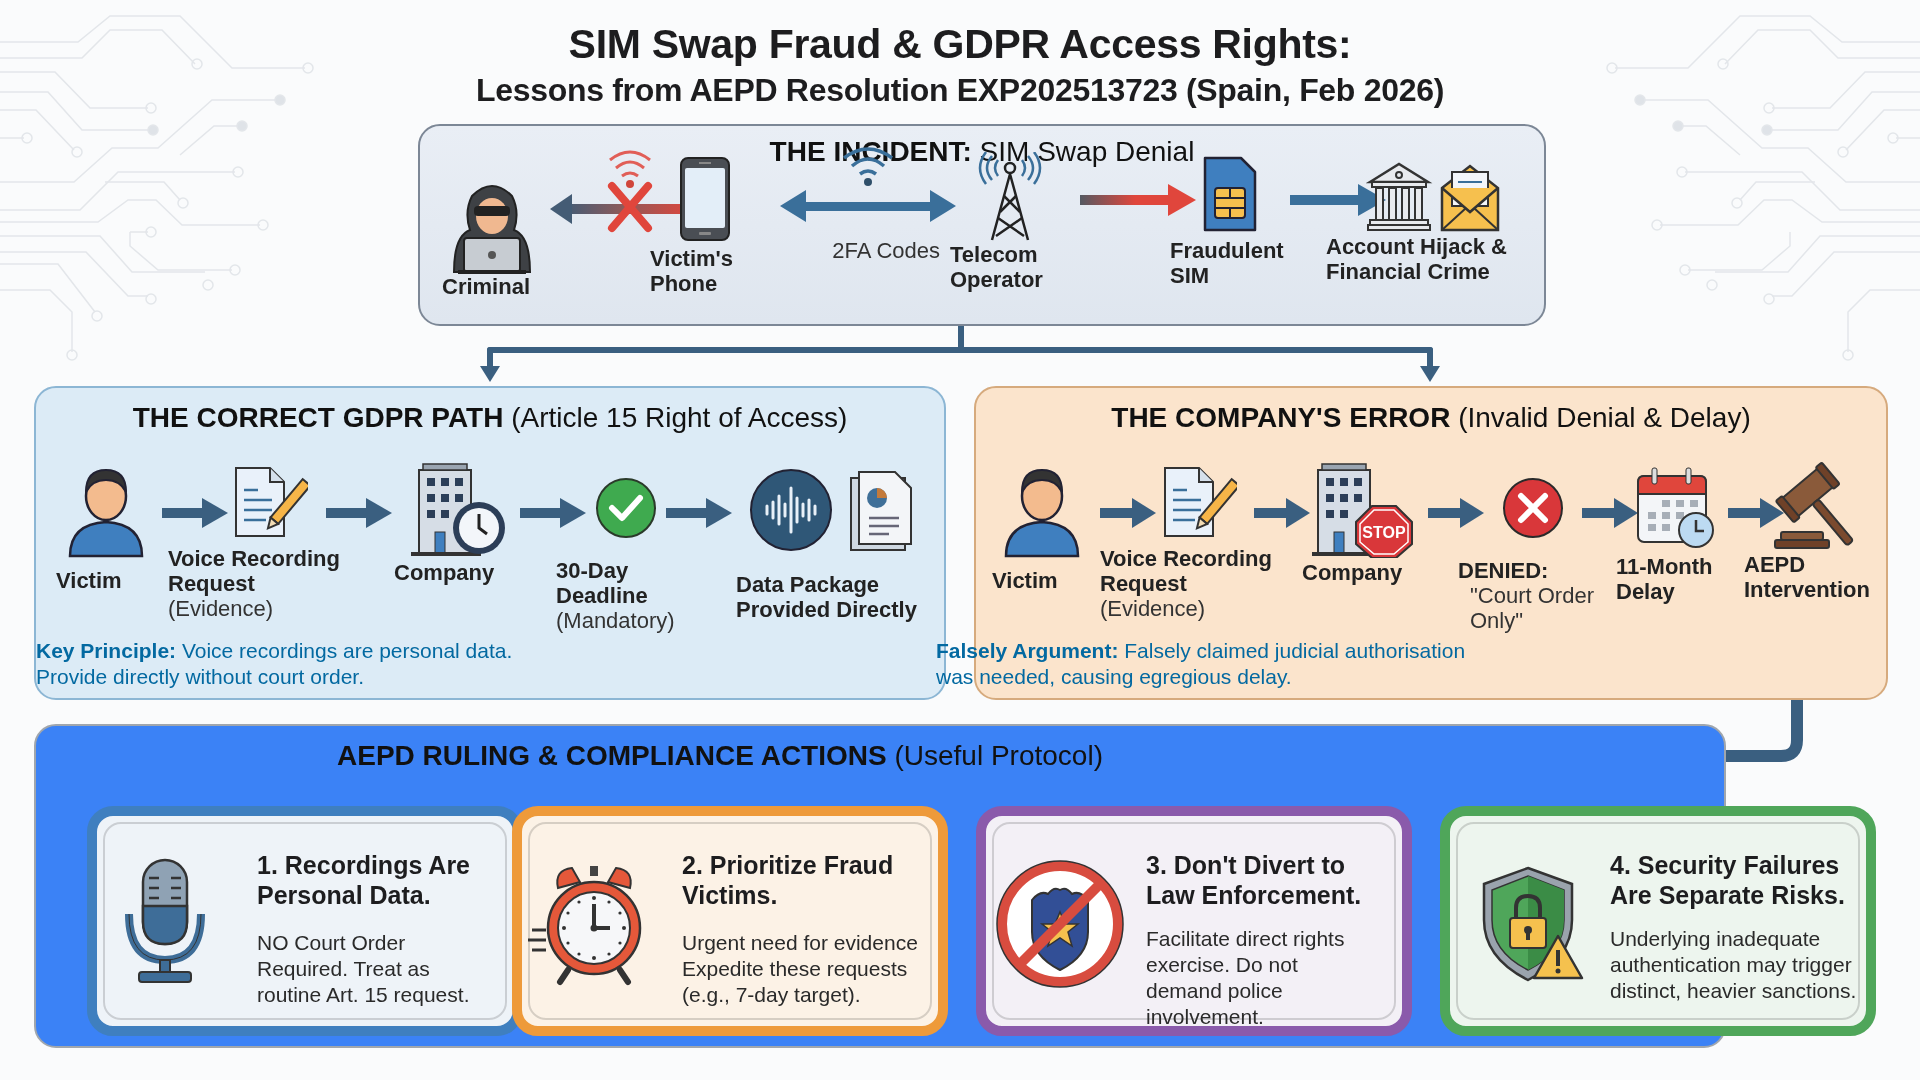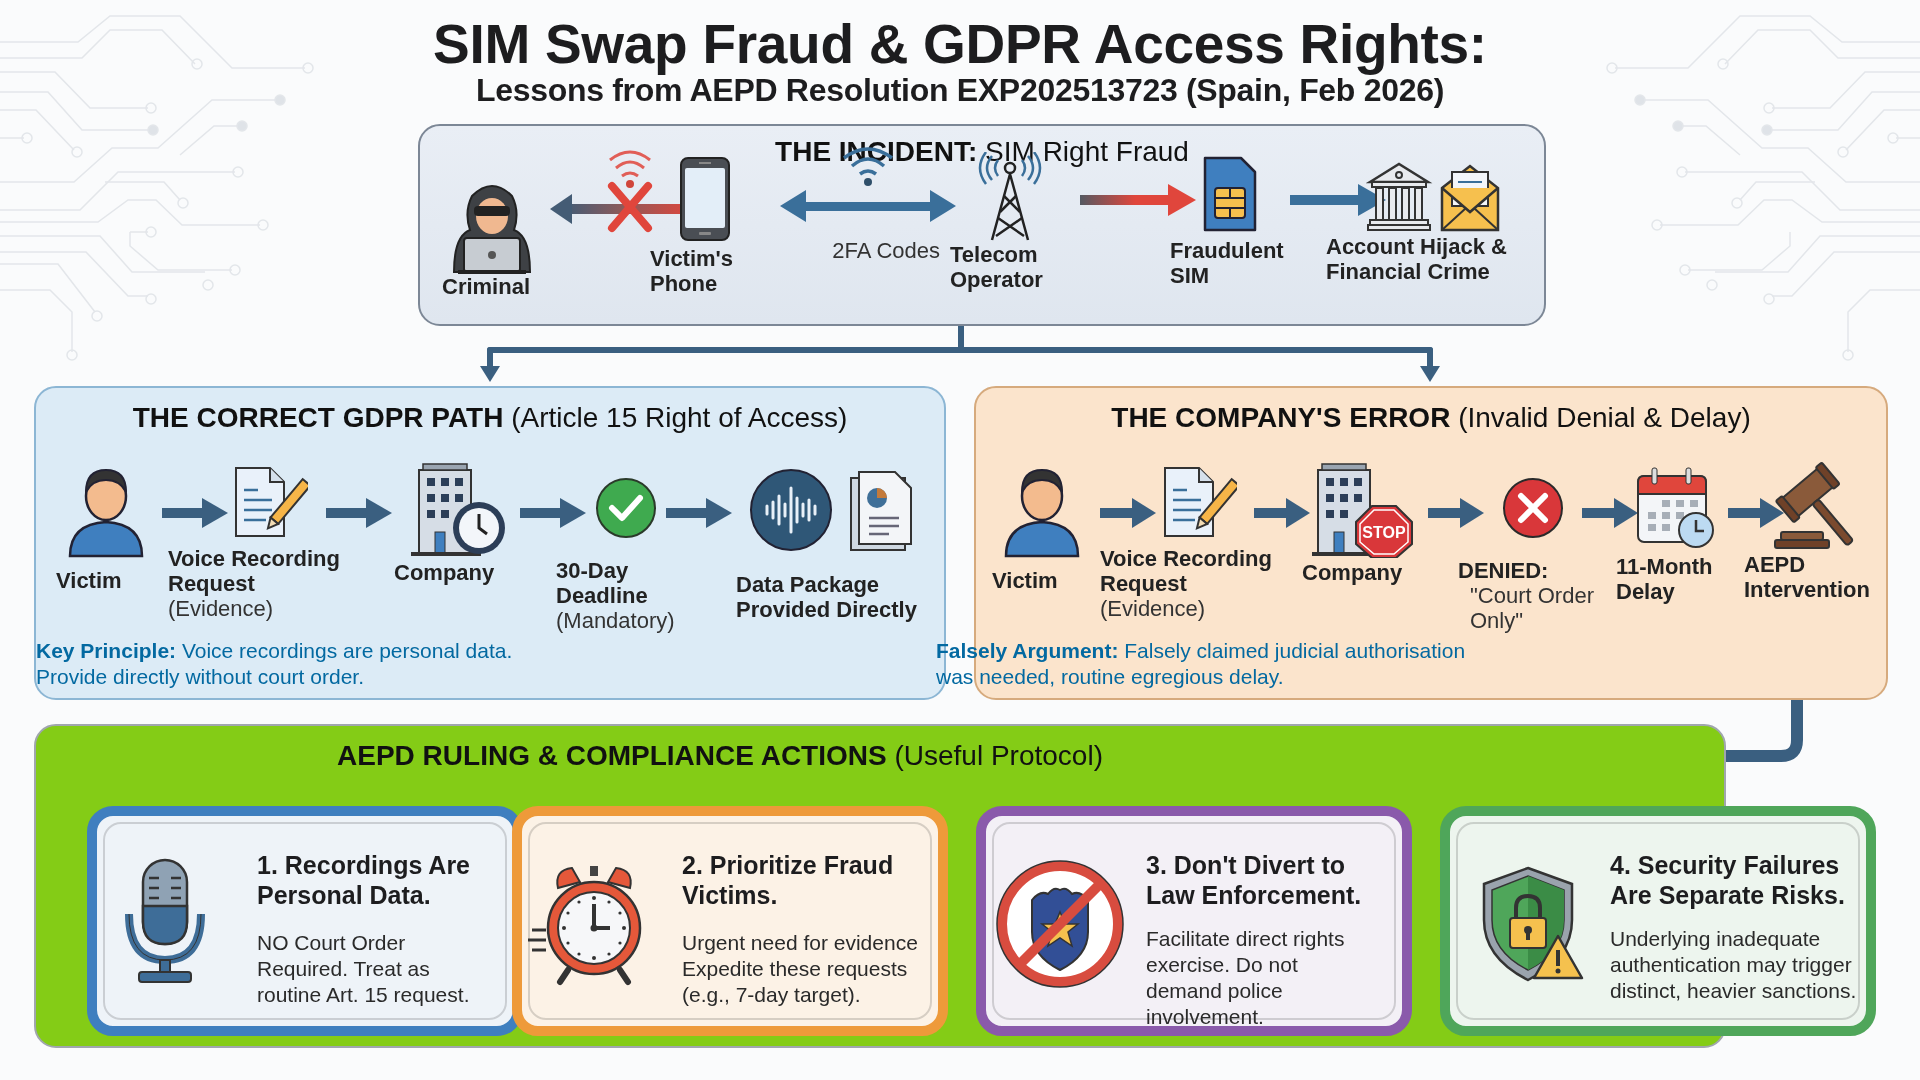--- a/index.html
+++ b/index.html
@@ -8,28 +8,28 @@
     background: #fafbfc;
     font-family: "Liberation Sans", "DejaVu Sans", sans-serif;
     color: #1d1d1f;
     position: relative;
   }
   .circuit { position: absolute; top: 0; width: 420px; height: 380px; }
   .circuit.left { left: 0; }
   .circuit.right { right: 0; transform: scaleX(-1); }
 
   .title-block { position: absolute; top: 20px; left: 0; width: 1920px; text-align: center; }
-  .title { font-size: 55px; font-weight: 700; letter-spacing: -0.3px; line-height: 48px; }
+  .title { font-size: 41px; font-weight: 700; letter-spacing: -0.3px; line-height: 48px; }
   .subtitle { font-size: 32px; font-weight: 700; margin-top: 2px; letter-spacing: -0.3px; line-height: 40px; }
 
   .panel { position: absolute; border-radius: 22px; border: 2px solid #8b97a6; }
   .incident { left: 418px; top: 124px; width: 1128px; height: 202px; background: linear-gradient(#e9eef5, #dfe6ef); border-color: #7c8796; }
   .correct { left: 34px; top: 386px; width: 912px; height: 314px; background: #dcebf6; border-color: #8cb6d4; }
   .error { left: 974px; top: 386px; width: 914px; height: 314px; background: #fbe4cc; border-color: #d6aa7d; }
-  .ruling { left: 34px; top: 724px; width: 1692px; height: 324px; background: #84cc16; border-color: #a0a6ad; }
+  .ruling { left: 34px; top: 724px; width: 1692px; height: 324px; background: #3b82f6; border-color: #a0a6ad; }
 
   .panel-heading { position: absolute; left: 0; right: 0; text-align: center; font-size: 28px; color: #111; }
   .panel-heading b { font-weight: 700; }
   .panel-heading span.norm { font-weight: 400; }
 
   .node { position: absolute; text-align: left; }
   .node .lbl { font-size: 22px; font-weight: 700; line-height: 25px; color: #222; }
   .node .sub { font-size: 22px; font-weight: 400; line-height: 25px; color: #333; }
   .icon { display: block; margin: 0 auto; }
 
@@ -131,21 +131,21 @@
     <path d="M1430 350 V370"></path>
   </g>
   <polygon points="480,366 500,366 490,382" fill="#3a5f80"></polygon>
   <polygon points="1420,366 1440,366 1430,382" fill="#3a5f80"></polygon>
   <path d="M1797 626 V740 Q1797 756 1781 756 H1400" stroke="#3a5f80" stroke-width="12" fill="none"></path>
   <polygon points="1362,756 1412,734 1412,778" fill="#3a5f80"></polygon>
 </svg>
 
 <div class="panel incident">
   <div class="panel-heading" style="top:10px;">
-    <b>THE INCIDENT:</b><span class="norm"> SIM Right Fraud</span>
+    <b>THE INCIDENT:</b><span class="norm"> SIM Swap Denial</span>
   </div>
 
   <div class="node" style="left:22px;top:52px;width:100px;">
     <svg class="icon" width="92" height="96" viewBox="0 0 92 96">
       <path d="M8 94 Q8 58 24 52 Q18 34 26 18 Q46 -2 66 18 Q74 34 68 52 Q84 58 84 94 Z" fill="#3e4145" stroke="#222" stroke-width="2"></path>
       <ellipse cx="46" cy="38" rx="16" ry="18" fill="#f0b890"></ellipse>
       <rect x="28" y="28" width="36" height="10" rx="4" fill="#222"></rect>
       <rect x="18" y="60" width="56" height="34" rx="3" fill="#c7ccd2" stroke="#222" stroke-width="2"></rect>
       <circle cx="46" cy="77" r="4" fill="#555"></circle>
       <rect x="12" y="92" width="68" height="4" fill="#222"></rect>
@@ -496,21 +496,21 @@
         <rect x="36" y="44" width="8" height="54" rx="3" fill="#7b4a2e" stroke="#333" stroke-width="2"></rect>
       </g>
       <rect x="12" y="72" width="42" height="8" rx="2" fill="#8a5a3a" stroke="#333" stroke-width="2"></rect>
       <rect x="6" y="80" width="54" height="8" rx="2" fill="#6f4128" stroke="#333" stroke-width="2"></rect>
     </svg>
     <div class="lbl" style="margin-top:2px;">AEPD Intervention</div>
   </div>
 
   <div class="note" style="top:250px;left:-40px;">
     <div><b>Falsely Argument:</b><span> Falsely claimed judicial authorisation</span></div>
-    <div>was needed, routine egregious delay.</div>
+    <div>was needed, causing egregious delay.</div>
   </div>
 </div>
 
 <div class="panel ruling">
   <div class="panel-heading" style="top:14px;left:-320px;">
     <b>AEPD RULING &amp; COMPLIANCE ACTIONS</b><span class="norm"> (Useful Protocol)</span>
   </div>
 
   <div class="card" style="left:12px;border-color:#3f7fbf;background:#eef3f8;margin-left:39px;">
     <div class="card-inner"></div>

